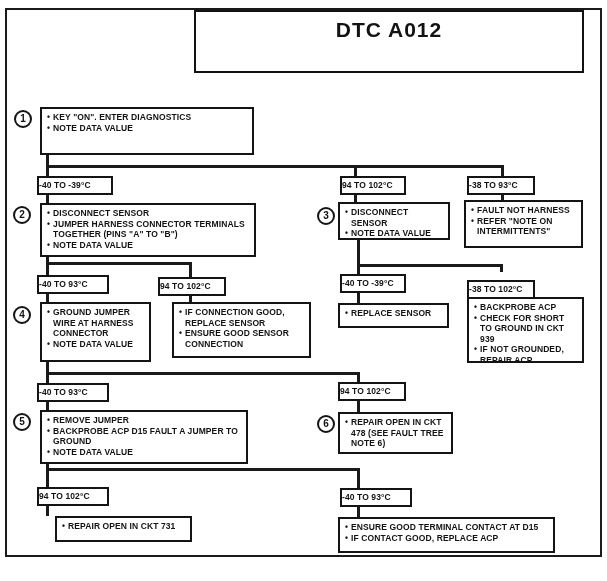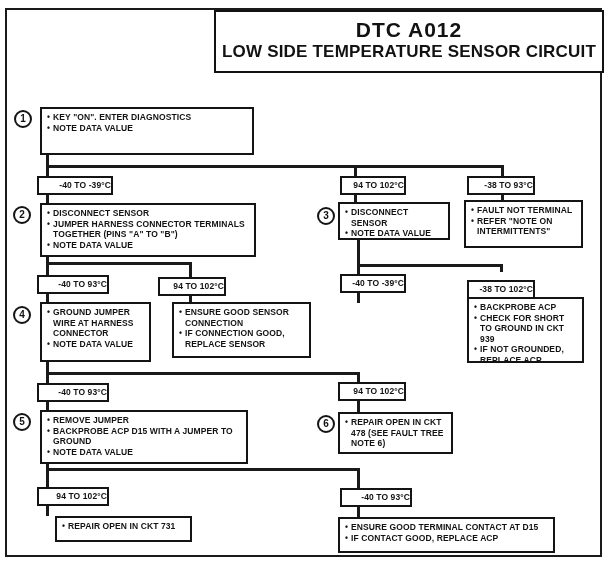--- a/index.html
+++ b/index.html
@@ -5,57 +5,56 @@
   html,body { margin:0; padding:0; background:#e8e8e8; }
   .page {
     position:relative; width:607px; height:581px; background:#ffffff;
     font-family:"Liberation Sans", sans-serif; color:#121212; overflow:hidden;
   }
   .frame {
     position:absolute; left:5px; top:8px; width:593px; height:545px;
     border:2px solid #1a1a1a; z-index:0;
   }
   .title-box {
-    position:absolute; left:214px; top:10px; width:386px; height:53px;
+    position:absolute; left:194px; top:10px; width:386px; height:53px;
     border:2px solid #121212; background:#fff; z-index:3; text-align:center;
     padding-top:6px;
   }
   .title-box .t1 { font-size:21px; font-weight:bold; line-height:24px; letter-spacing:1px; }
   .title-box .t2 { font-size:17px; font-weight:bold; line-height:19px; letter-spacing:0.2px; }
   .ln { position:absolute; background:#1a1a1a; z-index:1; }
   .ln.v { width:3px; }
   .ln.h { height:3px; }
   .box {
     position:absolute; border:2px solid #141414; background:#fff; z-index:2;
     padding:3px 5px; font-size:8.5px; font-weight:bold; line-height:10.5px;
     letter-spacing:0.1px;
   }
   .bl { display:flex; }
   .bl::before { content:"•"; margin-right:3px; flex:0 0 auto; }
   .tlabel {
     position:absolute; border:2px solid #141414; background:#fff; z-index:2;
-    font-size:8.5px; font-weight:bold; text-align:right; line-height:15px;
+    font-size:8.5px; font-weight:bold; text-align:left; line-height:15px;
     height:15px; letter-spacing:0.1px;
   }
   .badge {
     position:absolute; width:14px; height:14px; border:2px solid #141414;
     border-radius:50%; background:#fff; z-index:2; text-align:center;
     font-size:10px; font-weight:bold; line-height:14px;
   }
 </style>
 </head>
 <body>
 
 <div class="page">
 
   <div class="frame"></div>
 
   <div class="title-box">
     <div class="t1">DTC A012</div>
-    <div class="t2">LOW SIDE TEMPERATURE SENSOR CIRCUIT</div>
   </div>
 
   <div class="ln v" style="left:46px;top:151px;height:17px"></div>
   <div class="ln h" style="left:46px;top:165px;width:458px"></div>
   <div class="ln v" style="left:46px;top:168px;height:8px"></div>
   <div class="ln v" style="left:354px;top:168px;height:8px"></div>
   <div class="ln v" style="left:501px;top:168px;height:8px"></div>
   <div class="ln v" style="left:46px;top:195px;height:9px"></div>
   <div class="ln v" style="left:354px;top:195px;height:8px"></div>
   <div class="ln v" style="left:501px;top:195px;height:6px"></div>
@@ -105,53 +104,56 @@
     <div class="bl">JUMPER HARNESS CONNECTOR TERMINALS TOGETHER (PINS "A" TO "B")</div>
     <div class="bl">NOTE DATA VALUE</div>
   </div>
 
   <div class="box" style="left:338px;top:202px;width:98px;height:28px">
     <div class="bl">DISCONNECT SENSOR</div>
     <div class="bl">NOTE DATA VALUE</div>
   </div>
 
   <div class="box" style="left:464px;top:200px;width:105px;height:38px">
-    <div class="bl">FAULT NOT TERMINAL</div>
+    <div class="bl">FAULT NOT HARNESS</div>
     <div class="bl">REFER "NOTE ON INTERMITTENTS"</div>
   </div>
 
   <div class="tlabel" style="left:37px;top:275px;width:68px">-40 TO 93°C</div>
   <div class="tlabel" style="left:158px;top:277px;width:64px">94 TO 102°C</div>
 
   <div class="box" style="left:40px;top:302px;width:97px;height:50px">
     <div class="bl">GROUND JUMPER WIRE AT HARNESS CONNECTOR</div>
     <div class="bl">NOTE DATA VALUE</div>
   </div>
 
   <div class="box" style="left:172px;top:302px;width:125px;height:46px">
+    <div class="bl">IF CONNECTION GOOD, REPLACE SENSOR</div>
     <div class="bl">ENSURE GOOD SENSOR CONNECTION</div>
-    <div class="bl">IF CONNECTION GOOD, REPLACE SENSOR</div>
   </div>
 
   <div class="tlabel" style="left:340px;top:274px;width:62px">-40 TO -39°C</div>
   <div class="tlabel" style="left:467px;top:280px;width:64px">-38 TO 102°C</div>
 
+  <div class="box" style="left:338px;top:303px;width:97px;height:15px">
+    <div class="bl">REPLACE SENSOR</div>
+  </div>
 
   <div class="box" style="left:467px;top:297px;width:103px;height:56px">
     <div class="bl">BACKPROBE ACP</div>
     <div class="bl">CHECK FOR SHORT TO GROUND IN CKT 939</div>
-    <div class="bl">IF NOT GROUNDED, REPLACE ACP</div>
+    <div class="bl">IF NOT GROUNDED, REPAIR ACP</div>
   </div>
 
   <div class="tlabel" style="left:37px;top:383px;width:68px">-40 TO 93°C</div>
   <div class="tlabel" style="left:338px;top:382px;width:64px">94 TO 102°C</div>
 
   <div class="box" style="left:40px;top:410px;width:194px;height:44px">
     <div class="bl">REMOVE JUMPER</div>
-    <div class="bl">BACKPROBE ACP D15 WITH A JUMPER TO GROUND</div>
+    <div class="bl">BACKPROBE ACP D15 FAULT A JUMPER TO GROUND</div>
     <div class="bl">NOTE DATA VALUE</div>
   </div>
 
   <div class="box" style="left:338px;top:412px;width:101px;height:32px">
     <div class="bl">REPAIR OPEN IN CKT 478 (SEE FAULT TREE NOTE 6)</div>
   </div>
 
   <div class="tlabel" style="left:37px;top:487px;width:68px">94 TO 102°C</div>
   <div class="tlabel" style="left:340px;top:488px;width:68px">-40 TO 93°C</div>
 

